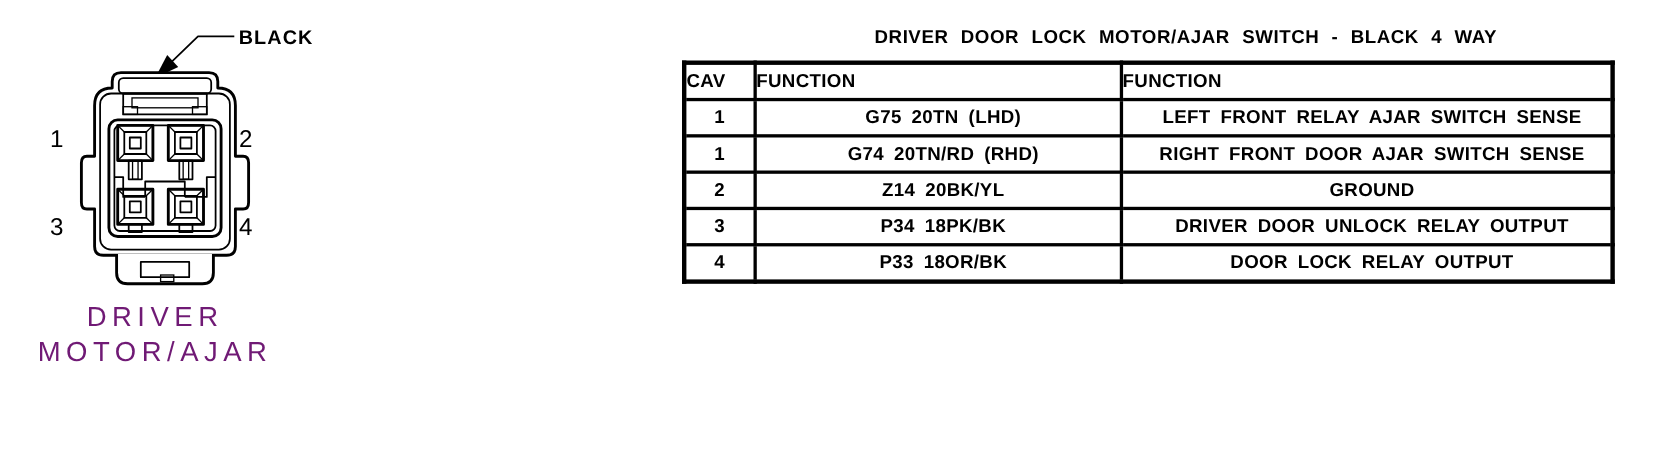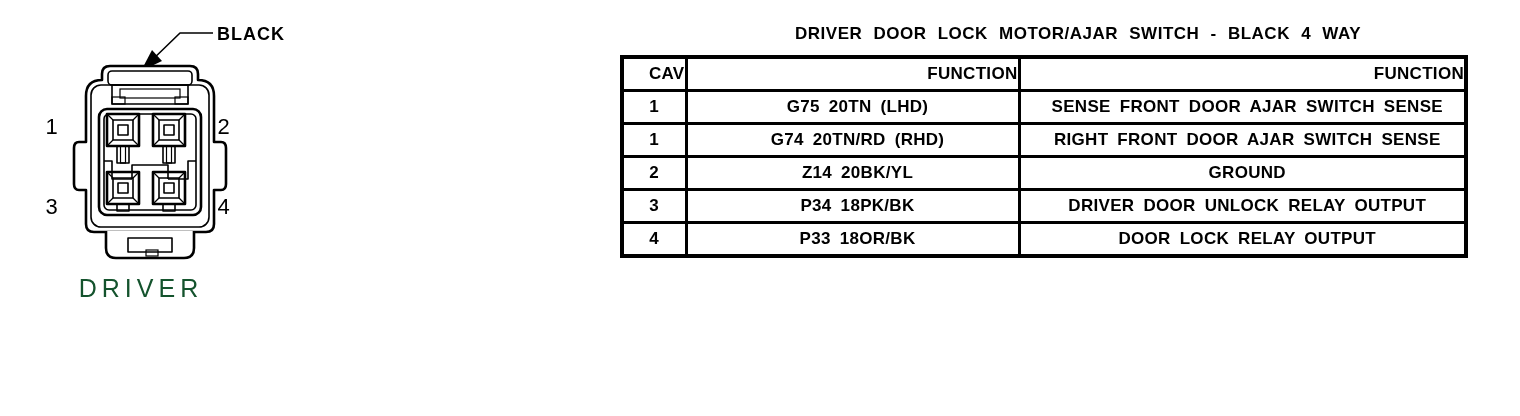--- a/index.html
+++ b/index.html
@@ -29,21 +29,21 @@
   #connector-caption {
     position: absolute;
     left: 0;
     top: 272px;
     width: 282px;
     text-align: center;
     font-size: 25px;
     line-height: 32px;
     letter-spacing: 5px;
     word-spacing: 6px;
-    color: #14532d;
+    color: #701a75;
   }
 
   
   #table-block {
     position: absolute;
     left: 620px;
     top: 24px;
     width: 916px;
   }
   #table-title {
@@ -70,21 +70,21 @@
     font-size: 17px;
     font-weight: bold;
     letter-spacing: 0.3px;
     word-spacing: 4px;
     padding: 0 0 0 10px;
     text-align: center;
     white-space: nowrap;
     overflow: hidden;
   }
   table.pinout th {
-    text-align: right;
+    text-align: left;
     padding: 0;
   }
   table.pinout td.cav {
     text-align: center;
     padding: 0;
   }
 
   svg .ln  { fill: none; stroke: #000; stroke-width: 2.6; stroke-linejoin: round; }
   svg .ln2 { fill: none; stroke: #000; stroke-width: 1.6; stroke-linejoin: round; }
   svg .ln3 { fill: none; stroke: #000; stroke-width: 1.2; }
@@ -174,20 +174,21 @@
     </g>
 
     <text x="52" y="134" text-anchor="middle" class="pin">1</text>
     <text x="224" y="134" text-anchor="middle" class="pin">2</text>
     <text x="52" y="214" text-anchor="middle" class="pin">3</text>
     <text x="224" y="214" text-anchor="middle" class="pin">4</text>
   </svg>
 
   <div id="connector-caption">
     <div>DRIVER</div>
+    <div>MOTOR/AJAR</div>
   </div>
 
   <div id="table-block">
     <div id="table-title">DRIVER DOOR LOCK MOTOR/AJAR SWITCH - BLACK 4 WAY</div>
     <table class="pinout">
       <colgroup>
         <col class="c-cav">
           <col class="c-circuit">
           <col class="c-function">
       </colgroup>
@@ -195,21 +196,21 @@
         <tr>
           <th>CAV</th>
           <th>FUNCTION</th>
           <th>FUNCTION</th>
         </tr>
       </thead>
       <tbody>
         <tr>
           <td class="cav">1</td>
           <td>G75 20TN (LHD)</td>
-          <td>SENSE FRONT DOOR AJAR SWITCH SENSE</td>
+          <td>LEFT FRONT RELAY AJAR SWITCH SENSE</td>
         </tr>
         <tr>
           <td class="cav">1</td>
           <td>G74 20TN/RD (RHD)</td>
           <td>RIGHT FRONT DOOR AJAR SWITCH SENSE</td>
         </tr>
         <tr>
           <td class="cav">2</td>
           <td>Z14 20BK/YL</td>
           <td>GROUND</td>

